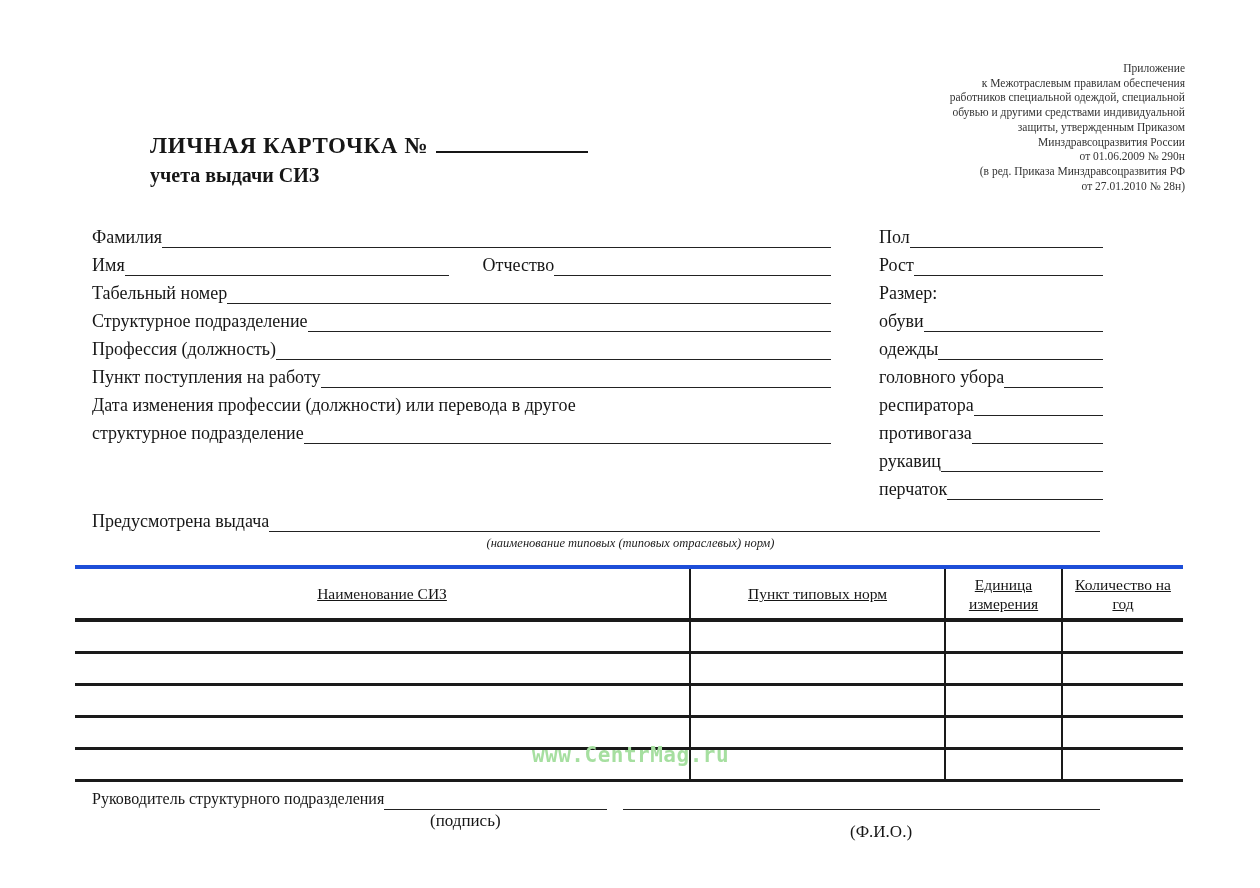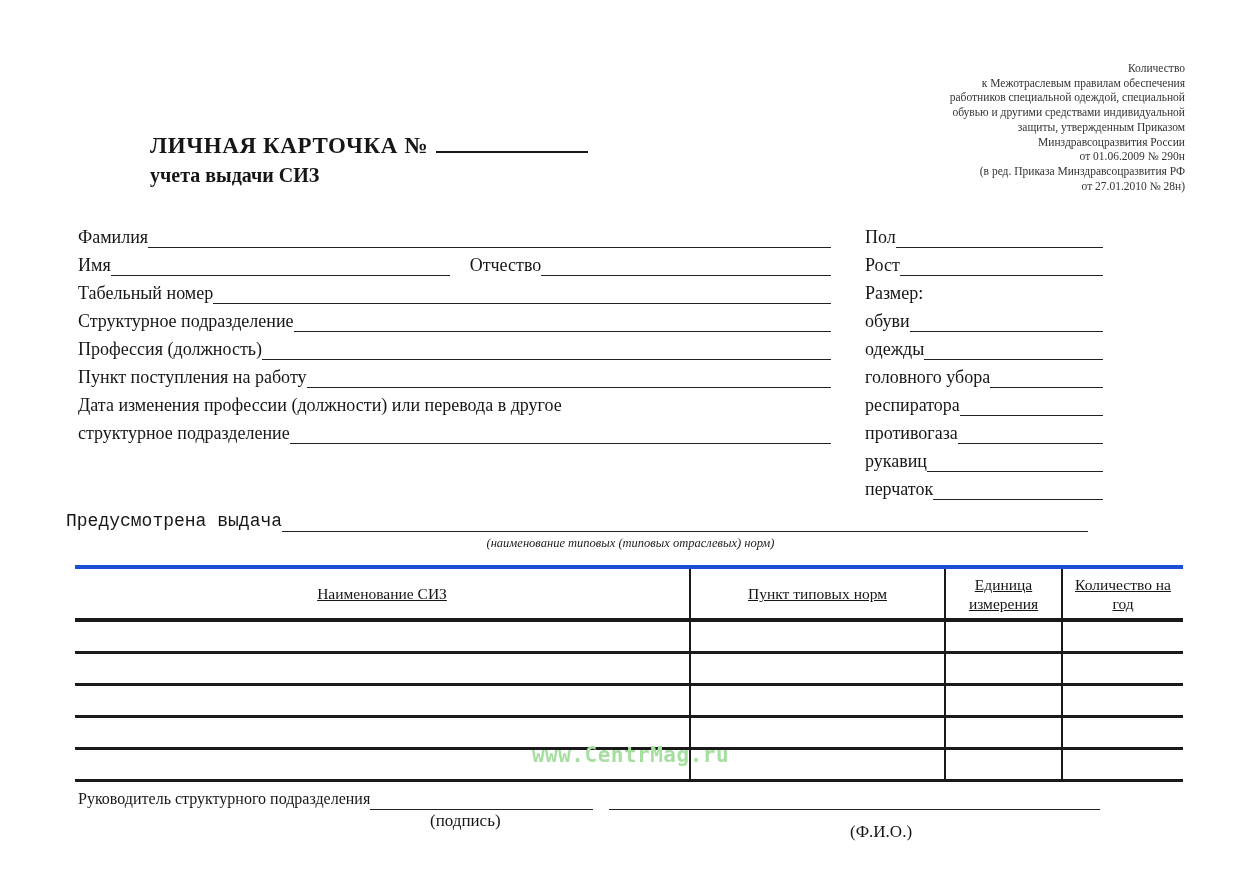--- a/index.html
+++ b/index.html
@@ -18,27 +18,27 @@
   
   .title-block { position:absolute; top:133px; left:150px; width:645px; }
   .title-1 { font-size:23px; font-weight:bold; letter-spacing:0.6px; white-space:nowrap; }
   .title-blank { display:inline-block; width:152px; border-bottom:2px solid #161616; height:1px; margin-left:8px; }
   .title-2 { font-size:20px; font-weight:bold; margin-top:5px; }
 
   
   .form-left  { position:absolute; left:78px;  top:224px; width:753px; }
   .form-right { position:absolute; left:865px; top:224px; width:238px; }
   .f-row { display:flex; height:28px; font-size:18px; line-height:27px; white-space:nowrap; }
-  .f-label { flex:0 0 auto; }
+  .f-label { flex:0 0 auto;margin-left:14px; }
   .blank { flex:1 1 auto; border-bottom:1.5px solid #222; margin-bottom:4px; min-width:8px; }
   .blank-name { flex:1.17 1 auto; }
   .gap20 { flex:0 0 20px; }
 
   
-  .issuance { position:absolute; left:66px; top:508px; width:1022px; display:flex; height:28px; font-size:18px; line-height:27px; white-space:nowrap;font-family:Liberation Mono, monospace; }
+  .issuance { position:absolute; left:78px; top:508px; width:1022px; display:flex; height:28px; font-size:18px; line-height:27px; white-space:nowrap; }
   .issuance-caption {
     position:absolute; left:78px; top:536px; width:1105px;
     text-align:center; font-size:12.5px; font-style:italic; color:#222;
   }
 
   
   .siz-table {
     position:absolute; left:75px; top:565px; width:1108px;
     border-collapse:collapse; table-layout:fixed;
     border-top:4px solid #1d4ed8;
@@ -67,21 +67,21 @@
   .sig-caption { position:absolute; top:811px; font-size:17px; text-align:left; }
   .sig-caption.sig1 { left:430px; width:200px; }
   .sig-caption.sig2 { left:850px; width:200px;margin-top:11px; }
 </style>
 </head>
 <body>
 
 <div class="page">
 
   <div class="legal-ref">
-    <div>Количество</div>
+    <div>Приложение</div>
     <div>к Межотраслевым правилам обеспечения</div>
     <div>работников специальной одеждой, специальной</div>
     <div>обувью и другими средствами индивидуальной</div>
     <div>защиты, утвержденным Приказом</div>
     <div>Минздравсоцразвития России</div>
     <div>от 01.06.2009 № 290н</div>
     <div>(в ред. Приказа Минздравсоцразвития РФ</div>
     <div>от 27.01.2010 № 28н)</div>
   </div>
 

